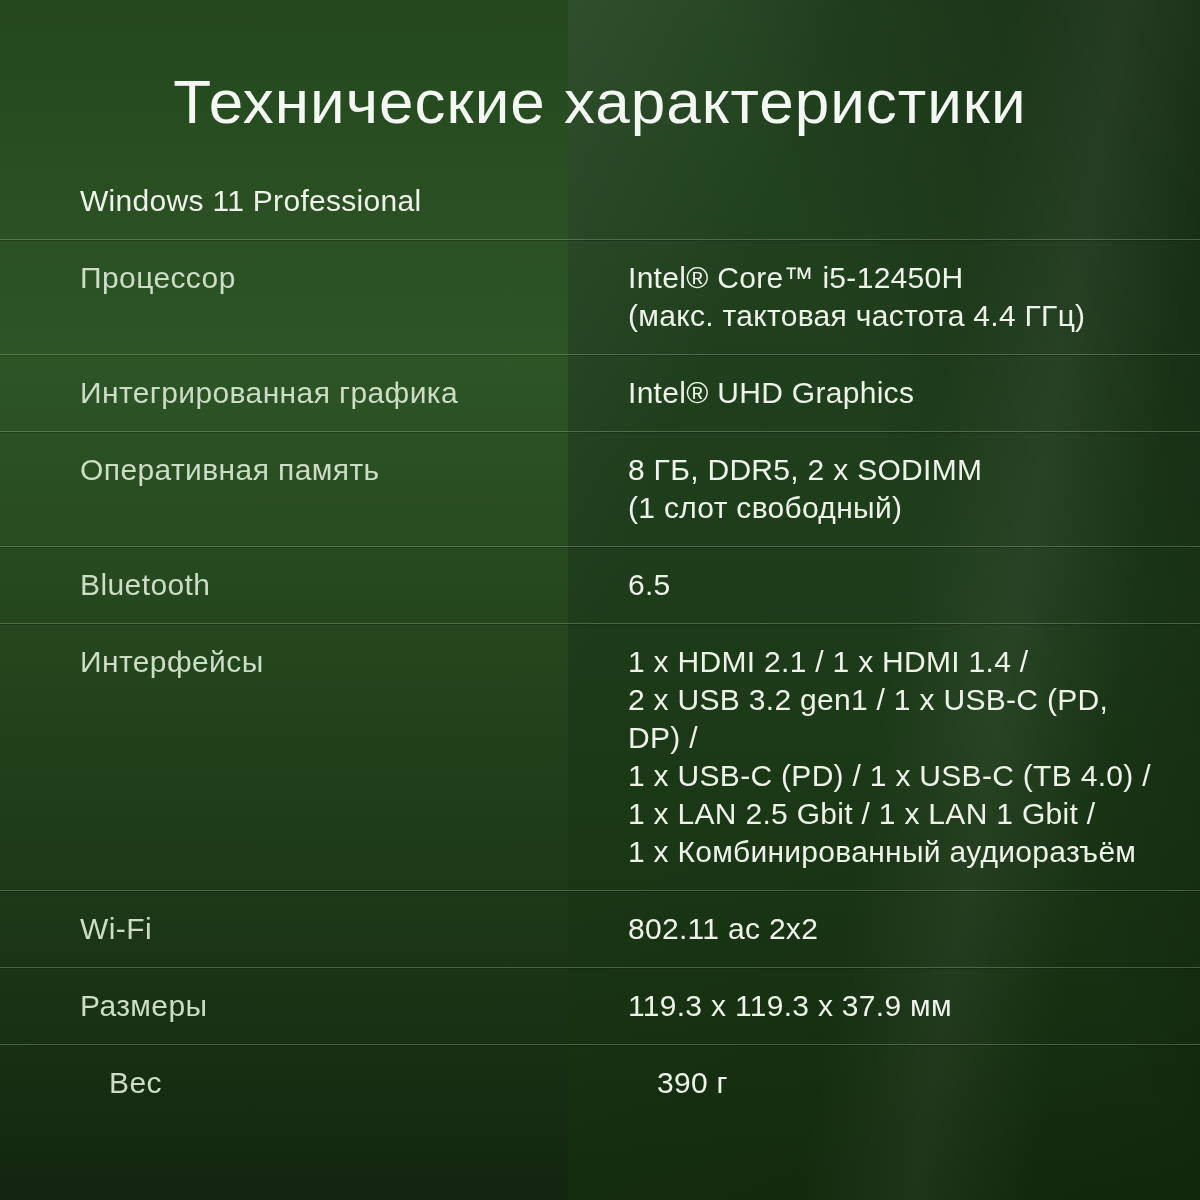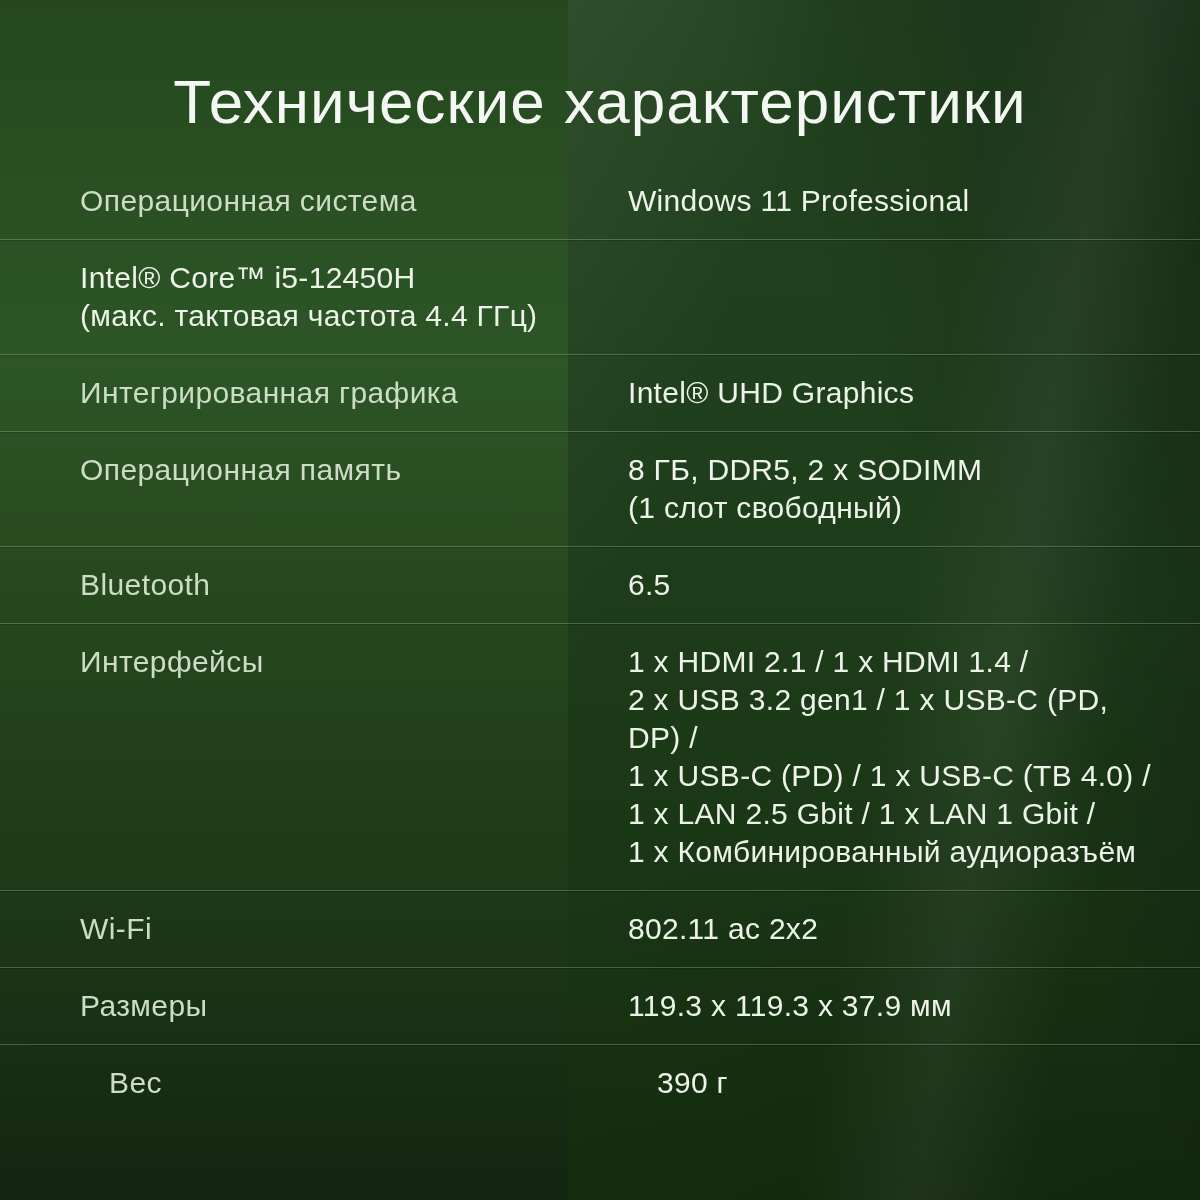--- a/index.html
+++ b/index.html
@@ -93,36 +93,36 @@
 </head>
 <body>
 
 <div class="bg bg-left"></div>
 <div class="bg bg-right"></div>
 
 <div class="content">
   <h1 class="title">Технические характеристики</h1>
   <div class="spec-table" id="spec-table">
   <div class="spec-row">
-    <div class="spec-label">Операционная система</div>
     <div class="spec-value">Windows 11 Professional</div>
   </div>
 
   <div class="spec-row">
+    <div class="spec-label">Процессор</div>
     <div class="spec-value">Intel® Core™ i5-12450H
 (макс. тактовая частота 4.4 ГГц)</div>
   </div>
 
   <div class="spec-row">
     <div class="spec-label">Интегрированная графика</div>
     <div class="spec-value">Intel® UHD Graphics</div>
   </div>
 
   <div class="spec-row">
-    <div class="spec-label">Операционная память</div>
+    <div class="spec-label">Оперативная память</div>
     <div class="spec-value">8 ГБ, DDR5, 2 x SODIMM
 (1 слот свободный)</div>
   </div>
 
 
   <div class="spec-row">
     <div class="spec-label">Bluetooth</div>
     <div class="spec-value">6.5</div>
   </div>
 

